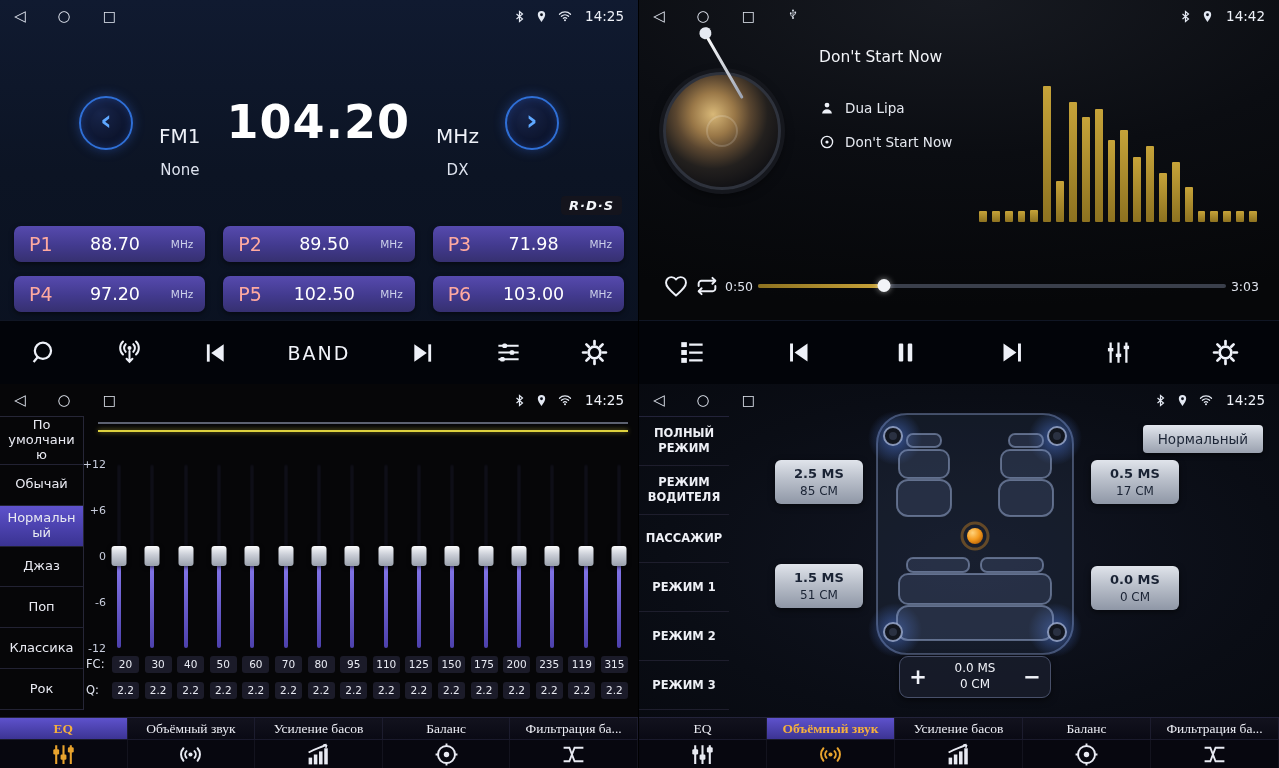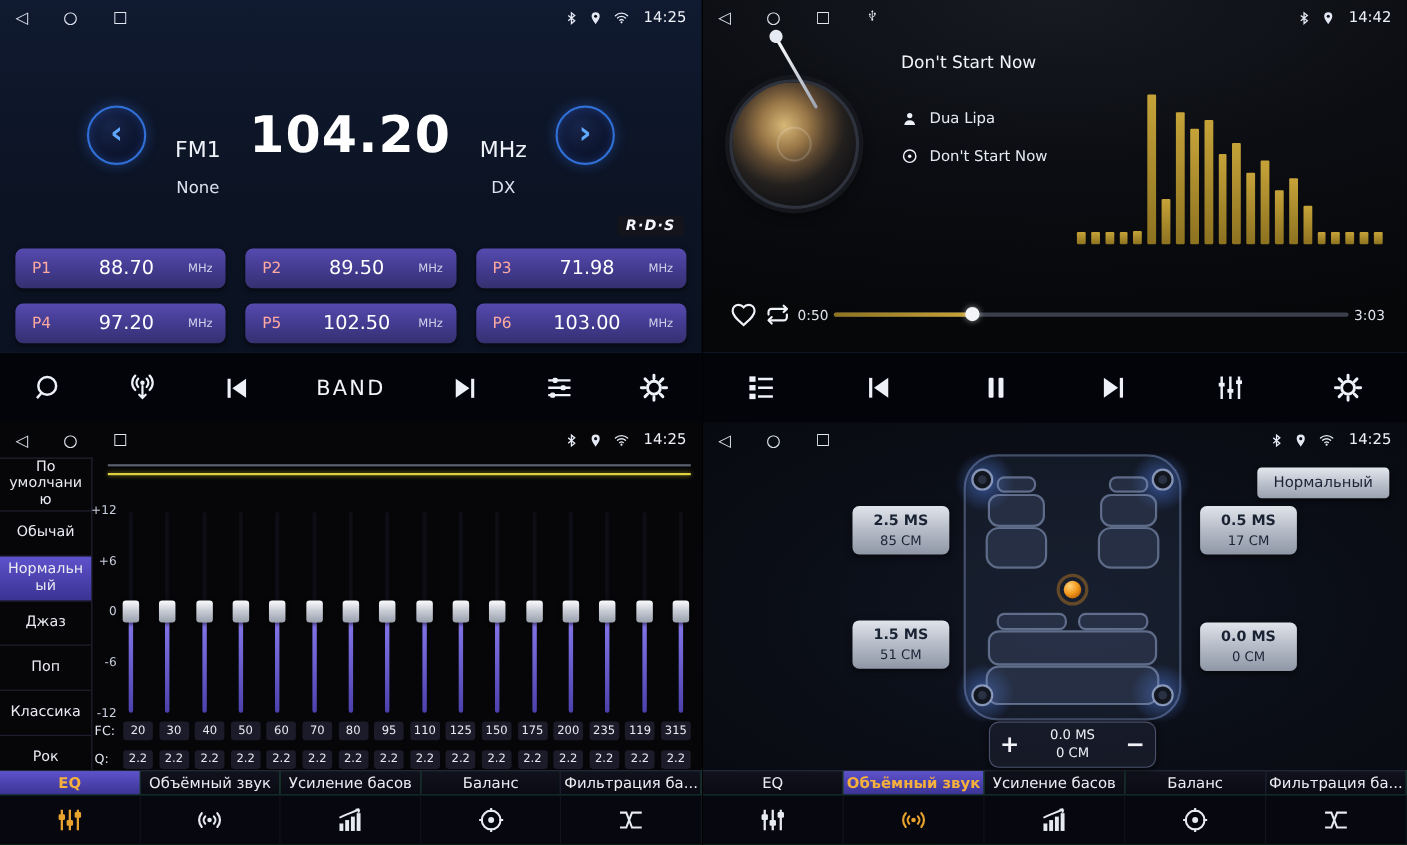--- a/index.html
+++ b/index.html
@@ -35,21 +35,21 @@
   .radio-main { position:absolute; top:96px; left:0; right:0; display:flex; justify-content:center; align-items:flex-start; gap:26px; }
   .arrow-btn { width:54px; height:54px; border-radius:50%; border:2px solid #2f6fd6; background:radial-gradient(circle at 38% 32%, #17244a, #0b1228 72%); color:#5fa8ff; display:flex; align-items:center; justify-content:center; font-size:28px; font-weight:bold; line-height:1; box-shadow:0 0 12px rgba(60,120,255,.35), inset 0 0 9px rgba(60,120,255,.3); padding-bottom:4px; }
   .freq-col { display:flex; flex-direction:column; align-items:center; gap:17px; padding-top:30px; }
   .band-label { font-size:20px; color:#eef1f8; line-height:1; }
   .sub-label { font-size:15px; color:#dde2ee; line-height:1; }
   .freq-big { font-size:46px; font-weight:bold; color:#fff; line-height:52px; letter-spacing:1px; }
   .rds { position:absolute; right:16px; top:196px; font-size:13px; font-weight:bold; font-style:italic; letter-spacing:1px; color:#f4f6fa; background:#14141d; padding:2px 8px; border-radius:4px; }
 
   .preset-grid { position:absolute; top:226px; left:14px; right:14px; display:grid; grid-template-columns:repeat(3,1fr); gap:14px 18px; }
   .preset-btn { height:36px; border-radius:7px; background:linear-gradient(180deg,#564aae 0%,#423a8e 55%,#363070 100%); display:flex; align-items:center; padding:0 12px 0 15px; box-shadow:0 2px 5px rgba(0,0,0,.5); cursor:default; }
-  .preset-id { font-size:14px; color:#ffaaa0; width:30px; }
+  .preset-id { font-size:19px; color:#ffaaa0; width:30px; }
   .preset-freq { flex:1; text-align:center; font-size:17.5px; color:#fff; }
   .preset-unit { font-size:10.5px; color:#cdd2ea; }
 
   .toolbar { position:absolute; bottom:0; left:0; right:0; height:64px; background:#020409; display:flex; align-items:center; justify-content:space-around; border-top:1px solid #101624; }
   .tb-icon { color:#eef1f8; display:flex; }
   .band-btn { font-size:19px; letter-spacing:2px; color:#f2f4fa; }
 
   
   .album { position:absolute; left:24px; top:72px; width:118px; height:118px; border-radius:50%;
     background:radial-gradient(circle at 42% 35%, #d8b878 0%, #9a7848 22%, #5a4630 38%, #23201e 56%, #101014 78%);
@@ -84,21 +84,21 @@
   .slider-track { position:absolute; left:50%; transform:translateX(-50%); top:0; bottom:0; width:4px; background:#12121c; border-radius:2px; box-shadow:inset 0 0 3px #000; }
   .slider-fill { position:absolute; left:50%; transform:translateX(-50%); width:4px; bottom:0; background:linear-gradient(180deg,#8a7cf0,#4c40ac); border-radius:2px; }
   .slider-handle { position:absolute; left:50%; transform:translateX(-50%); width:15px; height:20px; border-radius:3px; background:linear-gradient(180deg,#fafbfd 0%,#c9cdd6 45%,#99a0ac 100%); box-shadow:0 1px 4px rgba(0,0,0,.75); }
   .fc-row, .q-row { position:absolute; left:2px; right:10px; height:20px; display:flex; align-items:center;justify-content:space-between; }
   .fc-row { top:238px; } .q-row { top:264px; }
   .row-label { width:26px; font-size:11.5px; color:#dfe3ee; }
   .cells { flex:1; display:flex; justify-content:space-between; }
   .cell { width:27px; height:17px; border-radius:3px; background:#1b1b29; color:#e8eaf2; font-size:10.5px; display:flex; align-items:center; justify-content:center; }
 
   
-  .tabbar { position:absolute; left:0; right:0; bottom:0; height:68px; display:flex; flex-direction:column; background:#15803d; }
+  .tabbar { position:absolute; left:0; right:0; bottom:0; height:51px; display:flex; flex-direction:column; background:#f97316;font-family:Liberation Serif, serif; }
   .tab-labels { height:23px; display:flex; border-top:1px solid #23233a; border-bottom:1px solid #1a1a2c; }
   .tab-label { flex:1; display:flex; align-items:center; justify-content:center; font-size:13.5px; color:#ecedf4; background:linear-gradient(180deg,#12121e,#0a0a14); border-right:1px solid #1c1c2e; white-space:nowrap; overflow:hidden; cursor:default; }
   .tab-label.selected { background:linear-gradient(180deg,#5e52cc,#3c3494); color:#f6b13c; font-weight:bold; }
   .tab-icons { flex:1; display:flex; background:#07070f; }
   .tab-icon { flex:1; display:flex; align-items:center; justify-content:center; color:#e8eaf2; border-right:1px solid #13131e; }
   .tab-icon.selected { color:#e8a32e; }
   .tab-icon svg { width:25px; height:25px; }
 
   
   .sr-sidebar { position:absolute; left:0; top:32px; bottom:58px; width:90px; display:flex; flex-direction:column; border-top:1px solid #23233a; }
@@ -634,20 +634,28 @@
         <span>
             <svg width="16" height="14" viewBox="0 0 24 24" fill="none" stroke="currentColor" stroke-width="2.1" stroke-linecap="round">
               <path d="M2.5 9a13.5 13.5 0 0119 0M5.8 12.5a9 9 0 0112.4 0M9.2 16a4.6 4.6 0 015.6 0"></path>
               <circle cx="12" cy="19.3" r="1.7" fill="currentColor" stroke="none"></circle>
             </svg>
           </span>
         <span class="clock">14:25</span>
       </div>
     </div>
 
+    <div class="sr-sidebar">
+        <div class="sr-side-item">ПОЛНЫЙ РЕЖИМ</div>
+        <div class="sr-side-item">РЕЖИМ ВОДИТЕЛЯ</div>
+        <div class="sr-side-item">ПАССАЖИР</div>
+        <div class="sr-side-item">РЕЖИМ 1</div>
+        <div class="sr-side-item">РЕЖИМ 2</div>
+        <div class="sr-side-item">РЕЖИМ 3</div>
+      </div>
 
     <div class="profile-btn">Нормальный</div>
 
     <div class="car-wrap">
       <svg width="216" height="252" viewBox="0 0 216 252">
         <defs>
           <radialGradient id="glowB" cx="50%" cy="50%" r="50%">
             <stop offset="0%" stop-color="rgba(90,140,255,0.5)"></stop>
             <stop offset="100%" stop-color="rgba(90,140,255,0)"></stop>
           </radialGradient>

